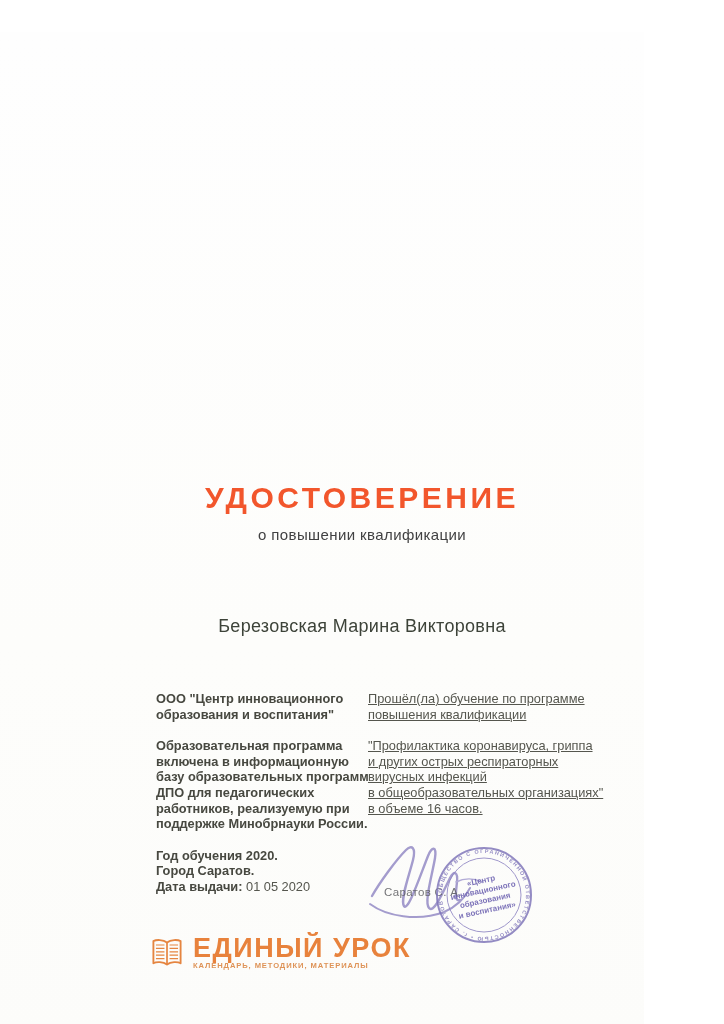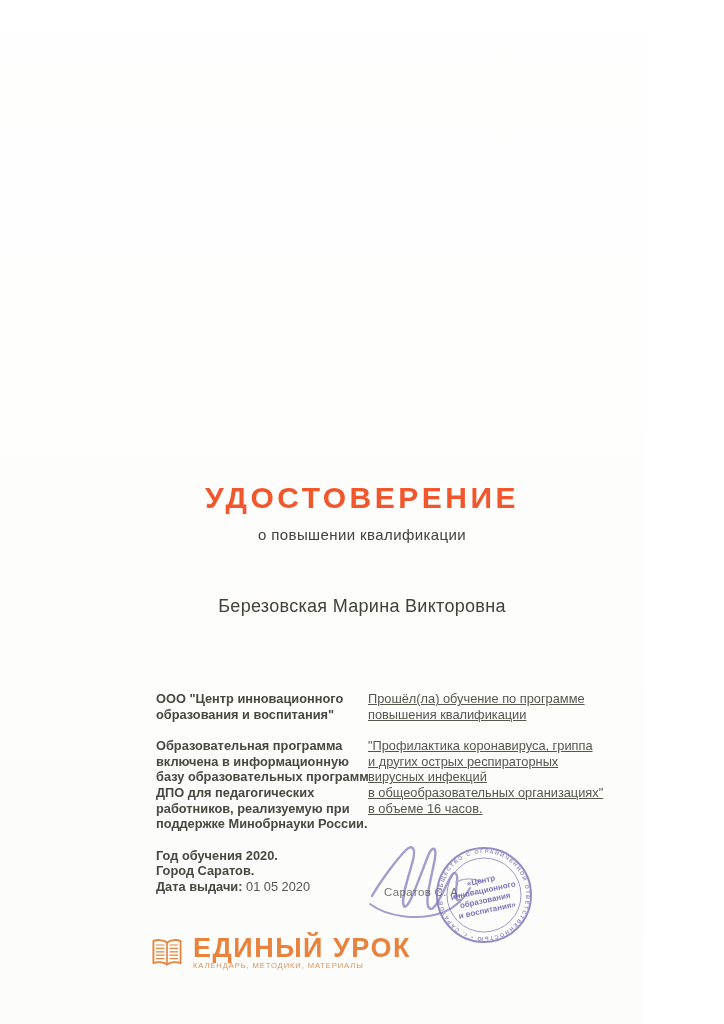--- a/index.html
+++ b/index.html
@@ -22,21 +22,21 @@
     text-align: center;
     font-size: 30px; font-weight: bold; letter-spacing: 3.5px;
     color: #f2562c;
   }
   .subtitle {
     position: absolute; left: 0; top: 494px; width: 724px;
     text-align: center;
     font-size: 15px; color: #414142; letter-spacing: 0.4px;
   }
   .recipient {
-    position: absolute; left: 0; top: 564px; width: 724px;
+    position: absolute; left: 0; top: 584px; width: 724px;
     text-align: center;
     font-size: 18px; color: #3d4339; letter-spacing: 0.3px;
   }
 
   .col { position: absolute; top: 659px; font-size: 12.8px; line-height: 15.6px; }
   .col-left  { left: 156px; width: 222px; color: #474840; font-weight: bold; }
   .col-right { left: 368px; width: 240px; color: #55564e; font-weight: normal; text-decoration: underline; }
   .block { margin: 0 0 16px 0; }
   .date-line .label { font-weight: bold; color: #474840; }
   .date-line .value { font-weight: normal; color: #55564e; }
@@ -63,21 +63,21 @@
     position: absolute; left: 150px; top: 903px;
     display: flex; align-items: flex-start;
   }
   .logo-icon { width: 34px; height: 37px; margin-right: 9px; }
   .logo-text-wrap { padding-top: 2px; }
   .logo-name {
     font-size: 27px; font-weight: bold; letter-spacing: 1.5px;
     color: #e8823c; line-height: 22px;
   }
   .logo-tagline {
-    font-size: 7.6px; font-weight: normal; letter-spacing: 0.9px;
+    font-size: 7.6px; font-weight: bold; letter-spacing: 0.9px;
     color: #de9357; margin-top: 2px;
   }
 </style>
 </head>
 <body>
 
 <div class="page">
 
   <div class="title">УДОСТОВЕРЕНИЕ</div>
   <div class="subtitle">о повышении квалификации</div>

